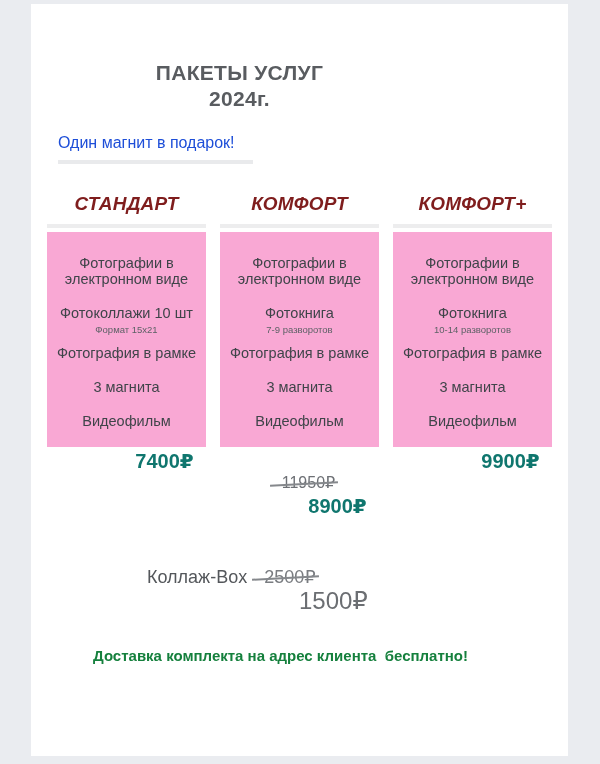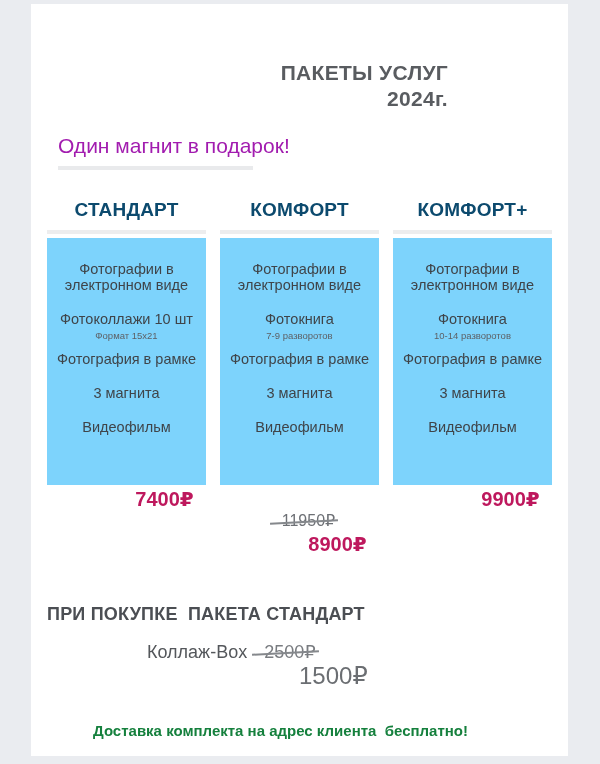--- a/index.html
+++ b/index.html
@@ -13,65 +13,66 @@
   .sheet {
     position:absolute;
     left:31px; top:4px;
     width:537px; height:752px;
     background:#ffffff;
   }
   
   .header {
     padding-top:56px;
     padding-right:120px;
-    text-align:right;
+    text-align:center;
   }
   .title-line {
     font-size:21px;
     font-weight:bold;
     color:#595c60;
     line-height:1.25;
     letter-spacing:0.3px;
   }
   .promo {
     margin:21px 0 8px 27px;
-    font-size:21px;
-    color:#a21caf;
+    font-size:16px;
+    color:#1d4ed8;
     width:fit-content;
   }
   .promo-underline {
     margin:3px 0 0 27px;
     width:195px; height:4px;
     background:#e9eaec;
   }
   
   .columns {
     display:flex;
     gap:14px;
     padding:0 16px;
     margin-top:30px;
   }
   .col { flex:1; min-width:0; }
   .col-header {
     text-align:center;
     font-size:19px;
     font-weight:bold;
-    color:#0c4a6e;
+    color:#7f1d1d;
     line-height:1.1;
     letter-spacing:0.2px;
+    font-style:italic;
   }
   .col-divider {
     height:4px;
     background:#ededee;
     margin-top:10px;
   }
   .col-card {
     margin-top:4px;
-    height:247px;
-    background:#7dd3fc;
+    height:215px;
+    background:#f9a8d4;
     padding:24px 6px 18px;
     text-align:center;
   }
   .feature {
     font-size:14.5px;
     color:#3f4449;
     line-height:1.05;
     margin-top:19px;
   }
   .feature:first-child { margin-top:0; }
@@ -101,21 +102,21 @@
     height:2px;
     background:#85888c;
     transform:rotate(-3deg);
   }
   .price-new {
     margin-top:2px;
     text-align:center;
     transform:translateX(38px);
     font-size:20px;
     font-weight:bold;
-    color:#be185d;
+    color:#0f766e;
   }
   
   .addon { margin-top:48px; padding-left:16px; }
   .addon-heading {
     font-size:18px;
     font-weight:bold;
     color:#4b4e53;
     white-space:pre-wrap;
     letter-spacing:0.2px;
   }
@@ -204,21 +205,20 @@
         <div class="feature after-note">Фотография в рамке</div>
         <div class="feature">3 магнита</div>
         <div class="feature">Видеофильм</div>
       </div>
       <div class="price-new">9900₽</div>
     </section>
 
   </div>
 
   <div class="addon">
-    <div class="addon-heading">ПРИ ПОКУПКЕ  ПАКЕТА СТАНДАРТ</div>
     <div class="addon-line">
       <span>Коллаж-Box</span>
       <span class="addon-old strike">2500₽</span>
     </div>
     <div class="addon-new">1500₽</div>
   </div>
 
   <div class="delivery">Доставка комплекта на адрес клиента  бесплатно!</div>
 
 </div>

